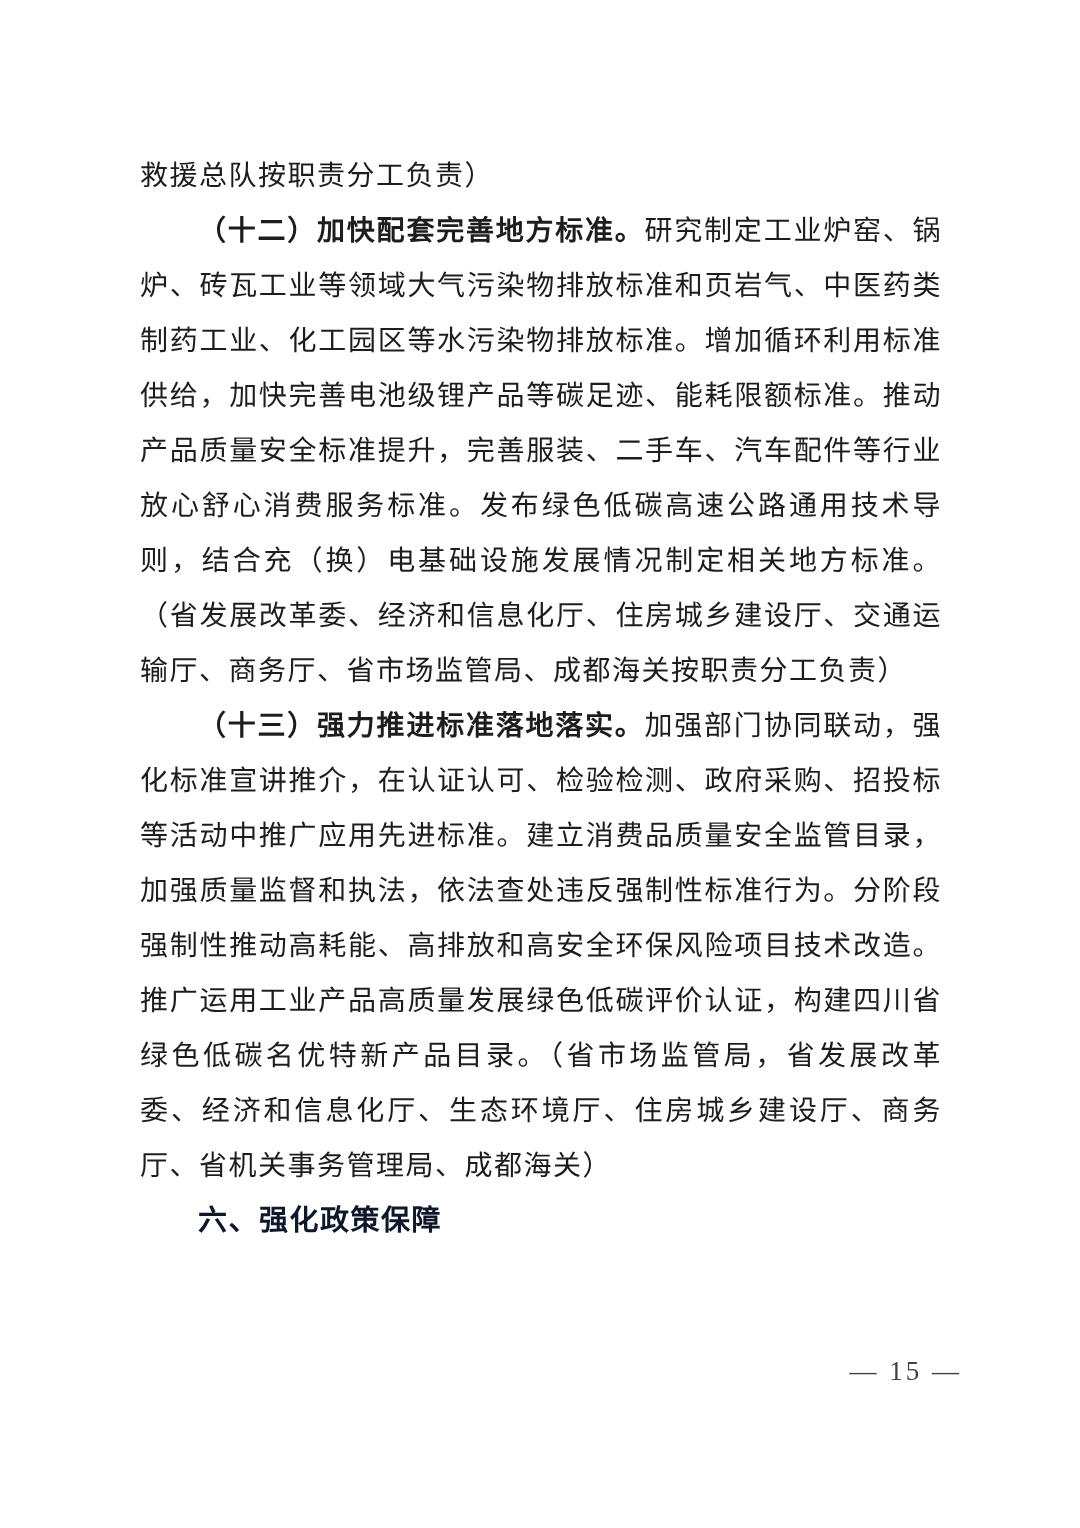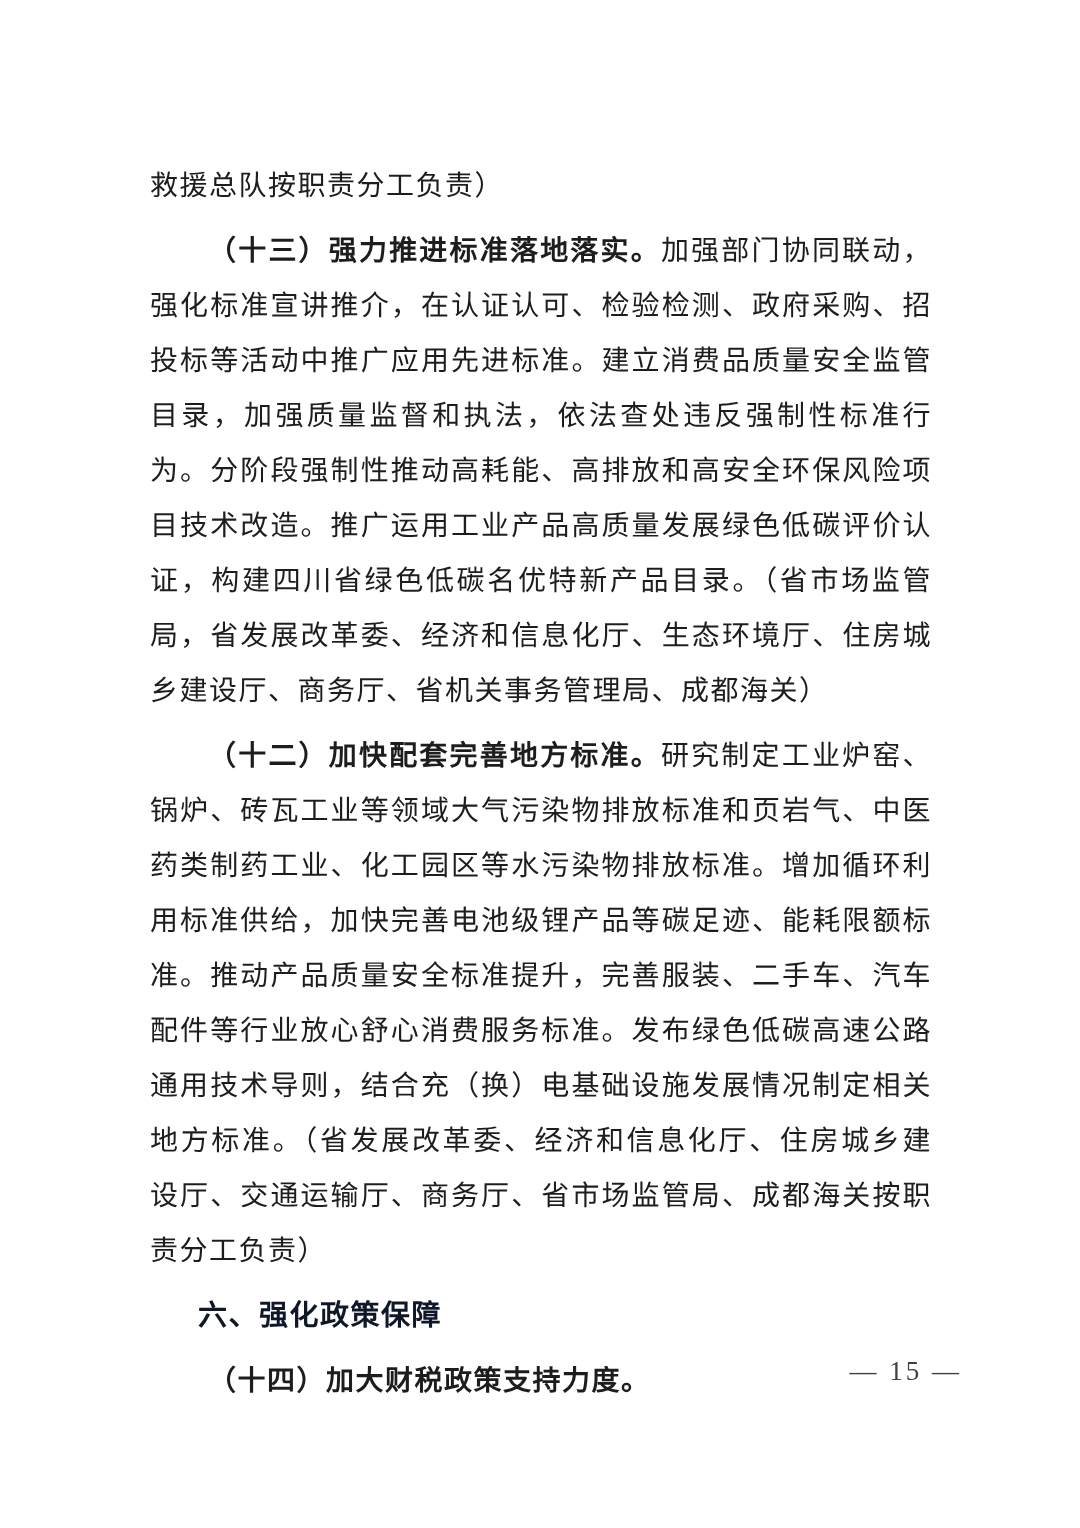--- a/index.html
+++ b/index.html
@@ -17,21 +17,21 @@
     color: #1d1d1d;
     font-family: "Liberation Serif", "DejaVu Serif", serif;
   }
   .content {
     position: absolute;
     left: 140px;
     top: 148px;
     width: 802px;
   }
   .para {
-    margin: 10px;
+    margin: 0;
     font-size: 28px;
     line-height: 55px;
     letter-spacing: 1.5px;
     text-align: justify;
     word-break: break-all;
   }
   .para.indent {
     text-indent: 58px;
   }
   .lead {
@@ -58,25 +58,24 @@
   }
 </style>
 </head>
 <body>
 
 <div class="page">
   <div class="content">
 
     <p class="para"><span>救援总队按职责分工负责）</span></p>
 
+    <p class="para indent"><span class="lead">（十二）加快配套完善地方标准。</span><span>研究制定工业炉窑、锅炉、砖瓦工业等领域大气污染物排放标准和页岩气、中医药类制药工业、化工园区等水污染物排放标准。增加循环利用标准供给，加快完善电池级锂产品等碳足迹、能耗限额标准。推动产品质量安全标准提升，完善服装、二手车、汽车配件等行业放心舒心消费服务标准。发布绿色低碳高速公路通用技术导则，结合充（换）电基础设施发展情况制定相关地方标准。（省发展改革委、经济和信息化厅、住房城乡建设厅、交通运输厅、商务厅、省市场监管局、成都海关按职责分工负责）</span></p>
+
     <p class="para indent"><span class="lead">（十三）强力推进标准落地落实。</span><span>加强部门协同联动，强化标准宣讲推介，在认证认可、检验检测、政府采购、招投标等活动中推广应用先进标准。建立消费品质量安全监管目录，加强质量监督和执法，依法查处违反强制性标准行为。分阶段强制性推动高耗能、高排放和高安全环保风险项目技术改造。推广运用工业产品高质量发展绿色低碳评价认证，构建四川省绿色低碳名优特新产品目录。（省市场监管局，省发展改革委、经济和信息化厅、生态环境厅、住房城乡建设厅、商务厅、省机关事务管理局、成都海关）</span></p>
-
-    <p class="para indent"><span class="lead">（十二）加快配套完善地方标准。</span><span>研究制定工业炉窑、锅炉、砖瓦工业等领域大气污染物排放标准和页岩气、中医药类制药工业、化工园区等水污染物排放标准。增加循环利用标准供给，加快完善电池级锂产品等碳足迹、能耗限额标准。推动产品质量安全标准提升，完善服装、二手车、汽车配件等行业放心舒心消费服务标准。发布绿色低碳高速公路通用技术导则，结合充（换）电基础设施发展情况制定相关地方标准。（省发展改革委、经济和信息化厅、住房城乡建设厅、交通运输厅、商务厅、省市场监管局、成都海关按职责分工负责）</span></p>
 
     <p class="section-heading">六、强化政策保障</p>
 
-    <p class="para indent"><span class="lead">（十四）加大财税政策支持力度。</span></p>
 
 
   </div>
 
   <div class="page-number">— 15 —</div>
 </div>
 
 </body></html>

